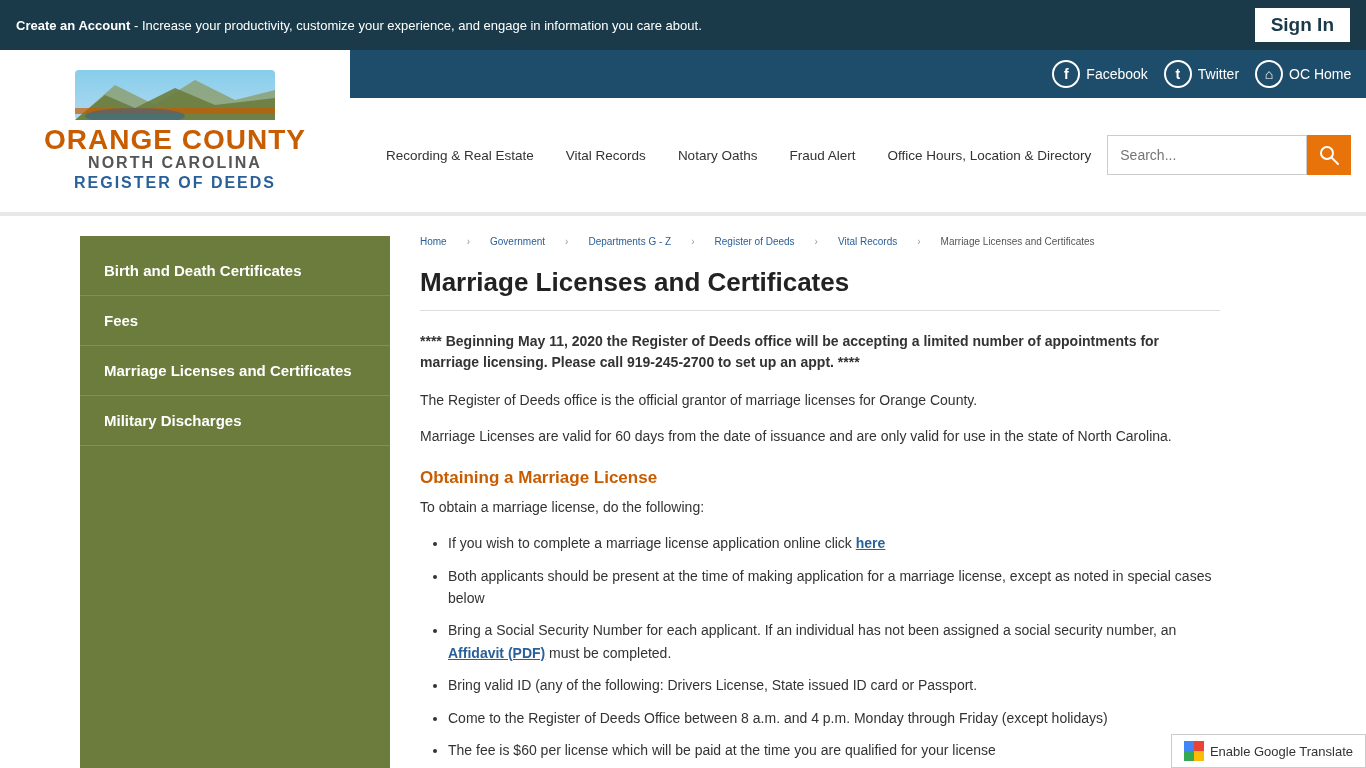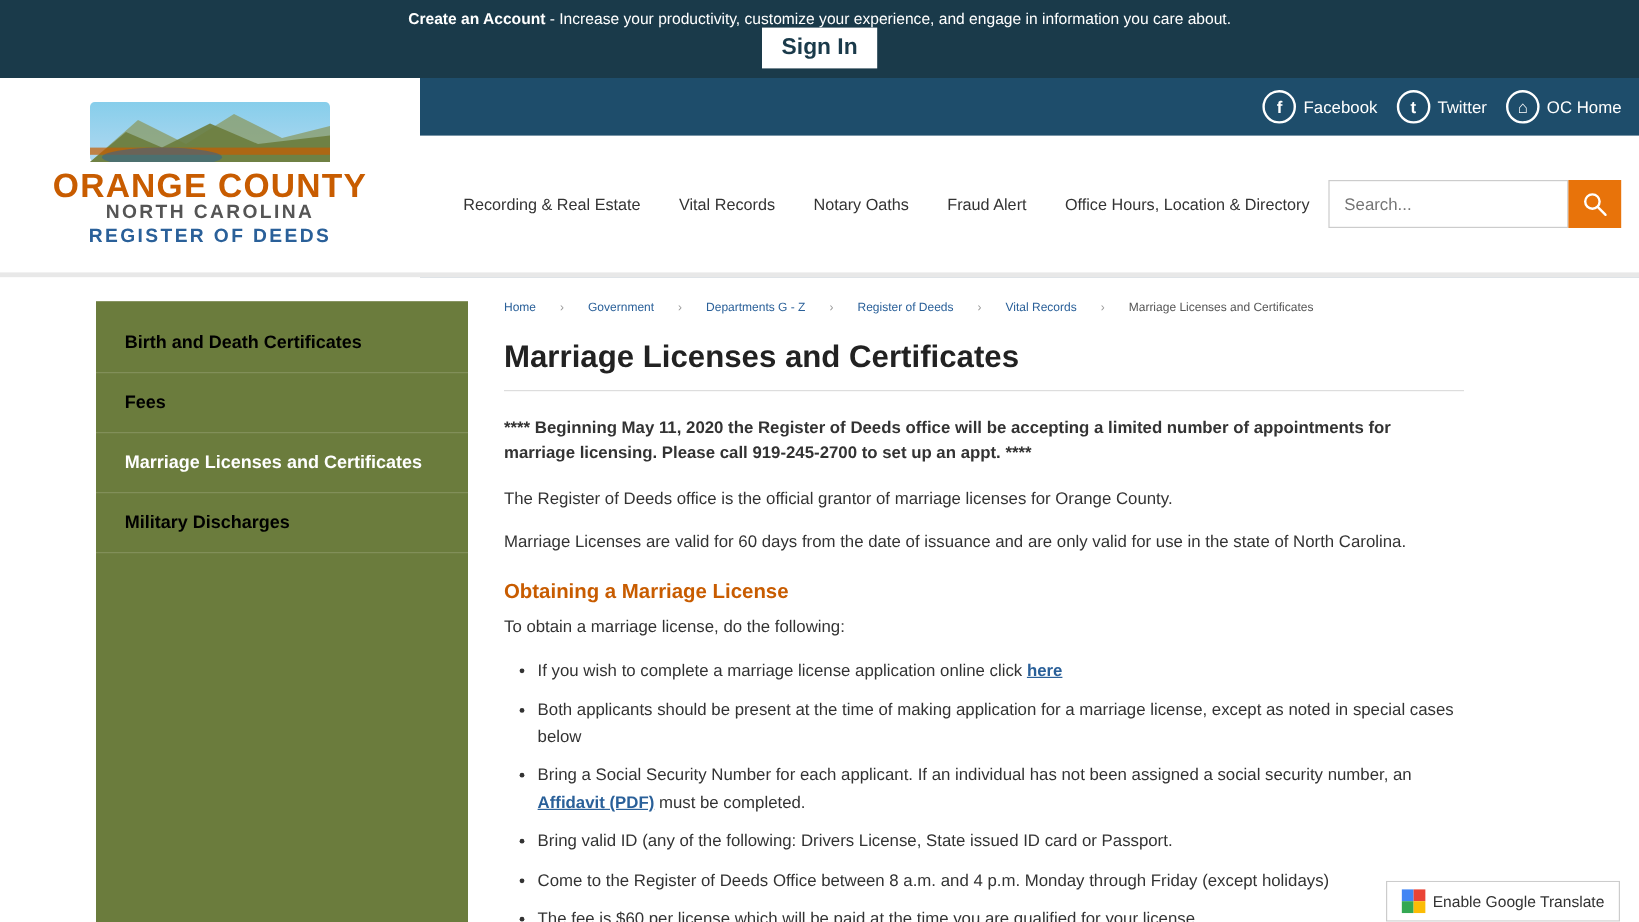--- a/index.html
+++ b/index.html
@@ -7,21 +7,20 @@
 
     
     .top-banner {
       background: #1a3a4a;
       color: #fff;
       padding: 8px 16px;
       font-size: 13px;
       display: flex;
       align-items: center;
       justify-content: space-between;
-      flex-direction: column;
     }
     .top-banner a { color: #fff; font-weight: bold; text-decoration: none; }
     .sign-in-btn {
       background: #fff;
       color: #1a3a4a;
       border: none;
       padding: 6px 16px;
       font-size: 19px;
       font-weight: bold;
       cursor: pointer;
@@ -160,21 +159,21 @@
     
     .sidebar {
       width: 310px;
       min-width: 310px;
       background: #6b7c3d;
       padding: 10px 0;
       margin-left: 80px;
     }
     .sidebar-item {
       display: block;
-      color: #000000;
+      color: #ffffff;
       text-decoration: none;
       padding: 16px 24px;
       font-size: 15px;
       font-weight: bold;
       border-bottom: 1px solid rgba(255,255,255,0.15);
     }
     .sidebar-item.active { color: #fff; }
 
     
     .main-content {
@@ -240,21 +239,21 @@
     .content-list li a {
       color: #2a6099;
       text-decoration: underline;
       font-weight: bold;
     }
 
     
     .google-translate-bar {
       position: fixed;
       bottom: 0;
-      right: 16px;
+      right: 0;
       background: #fff;
       border: 1px solid #ccc;
       padding: 6px 12px;
       display: flex;
       align-items: center;
       gap: 6px;
       font-size: 13px;
       cursor: pointer;
     }
     .gt-icon {

